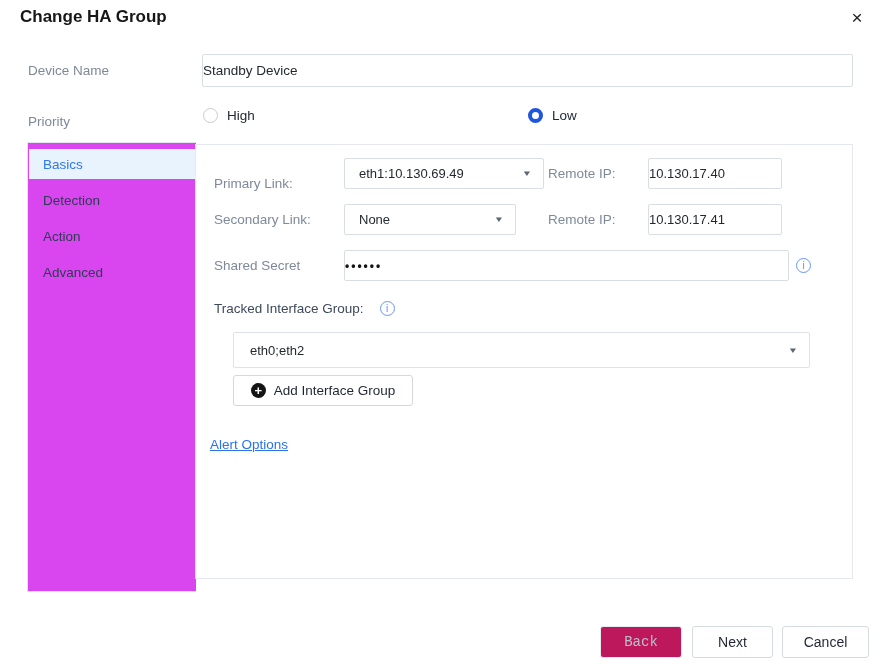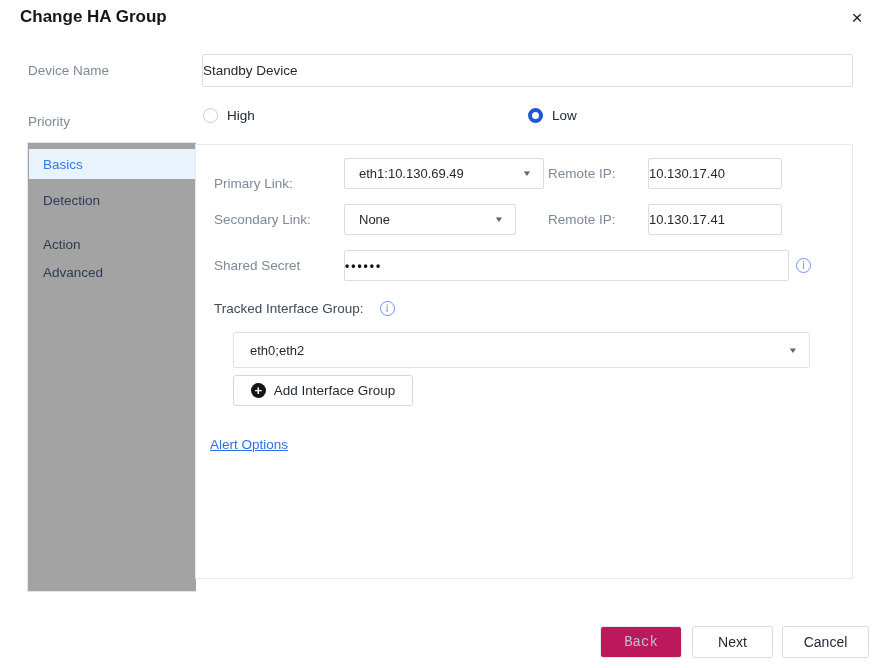--- a/index.html
+++ b/index.html
@@ -39,21 +39,21 @@
   
   .radio-group-item { display:flex; align-items:center; gap:9px; cursor:pointer; }
   .radio { width:15px; height:15px; border-radius:50%; background:#fff; }
   .radio.off { border:1px solid #c6ccd6; }
   .radio.on  { border:4.5px solid #1f56dd; }
   .radio-label { font-size:13.5px; color:#222a36; }
 
   
   .sidebar {
     left:27px; top:142px; width:169px; height:450px;
-    border:1px solid #e2e6ec; border-right:none; background:#a3a3a3;
+    border:1px solid #e2e6ec; border-right:none; background:#d946ef;
   }
   .tab-item {
     position:absolute; left:1px; width:167px; height:30px;
     display:flex; align-items:center; padding-left:14px;
     font-size:13.5px; color:#2e3b55; cursor:pointer;
   }
   .tab-item.active { background:#e9f3fe; color:#2e78f0; }
 
   
   .panel {
@@ -116,21 +116,21 @@
     <span class="radio-label">High</span>
   </div>
   <div class="abs radio-group-item" style="left:528px; top:108px;">
     <span class="radio on"></span>
     <span class="radio-label">Low</span>
   </div>
 
   <div class="abs sidebar">
     <div class="tab-item active" style="top:6px;">Basics</div>
     <div class="tab-item" style="top:42px;">Detection</div>
-    <div class="tab-item" style="top:78px;margin-top:8px;">Action</div>
+    <div class="tab-item" style="top:78px;">Action</div>
     <div class="tab-item" style="top:114px;">Advanced</div>
   </div>
 
   <div class="abs panel"></div>
 
   <div class="abs lbl" style="left:214px; top:176px;">Primary Link:</div>
   <div class="abs dd" style="left:344px; top:158px; width:200px; height:31px;">
     <span class="dd-text">eth1:10.130.69.49</span>
     <span class="caret">▼</span>
   </div>

